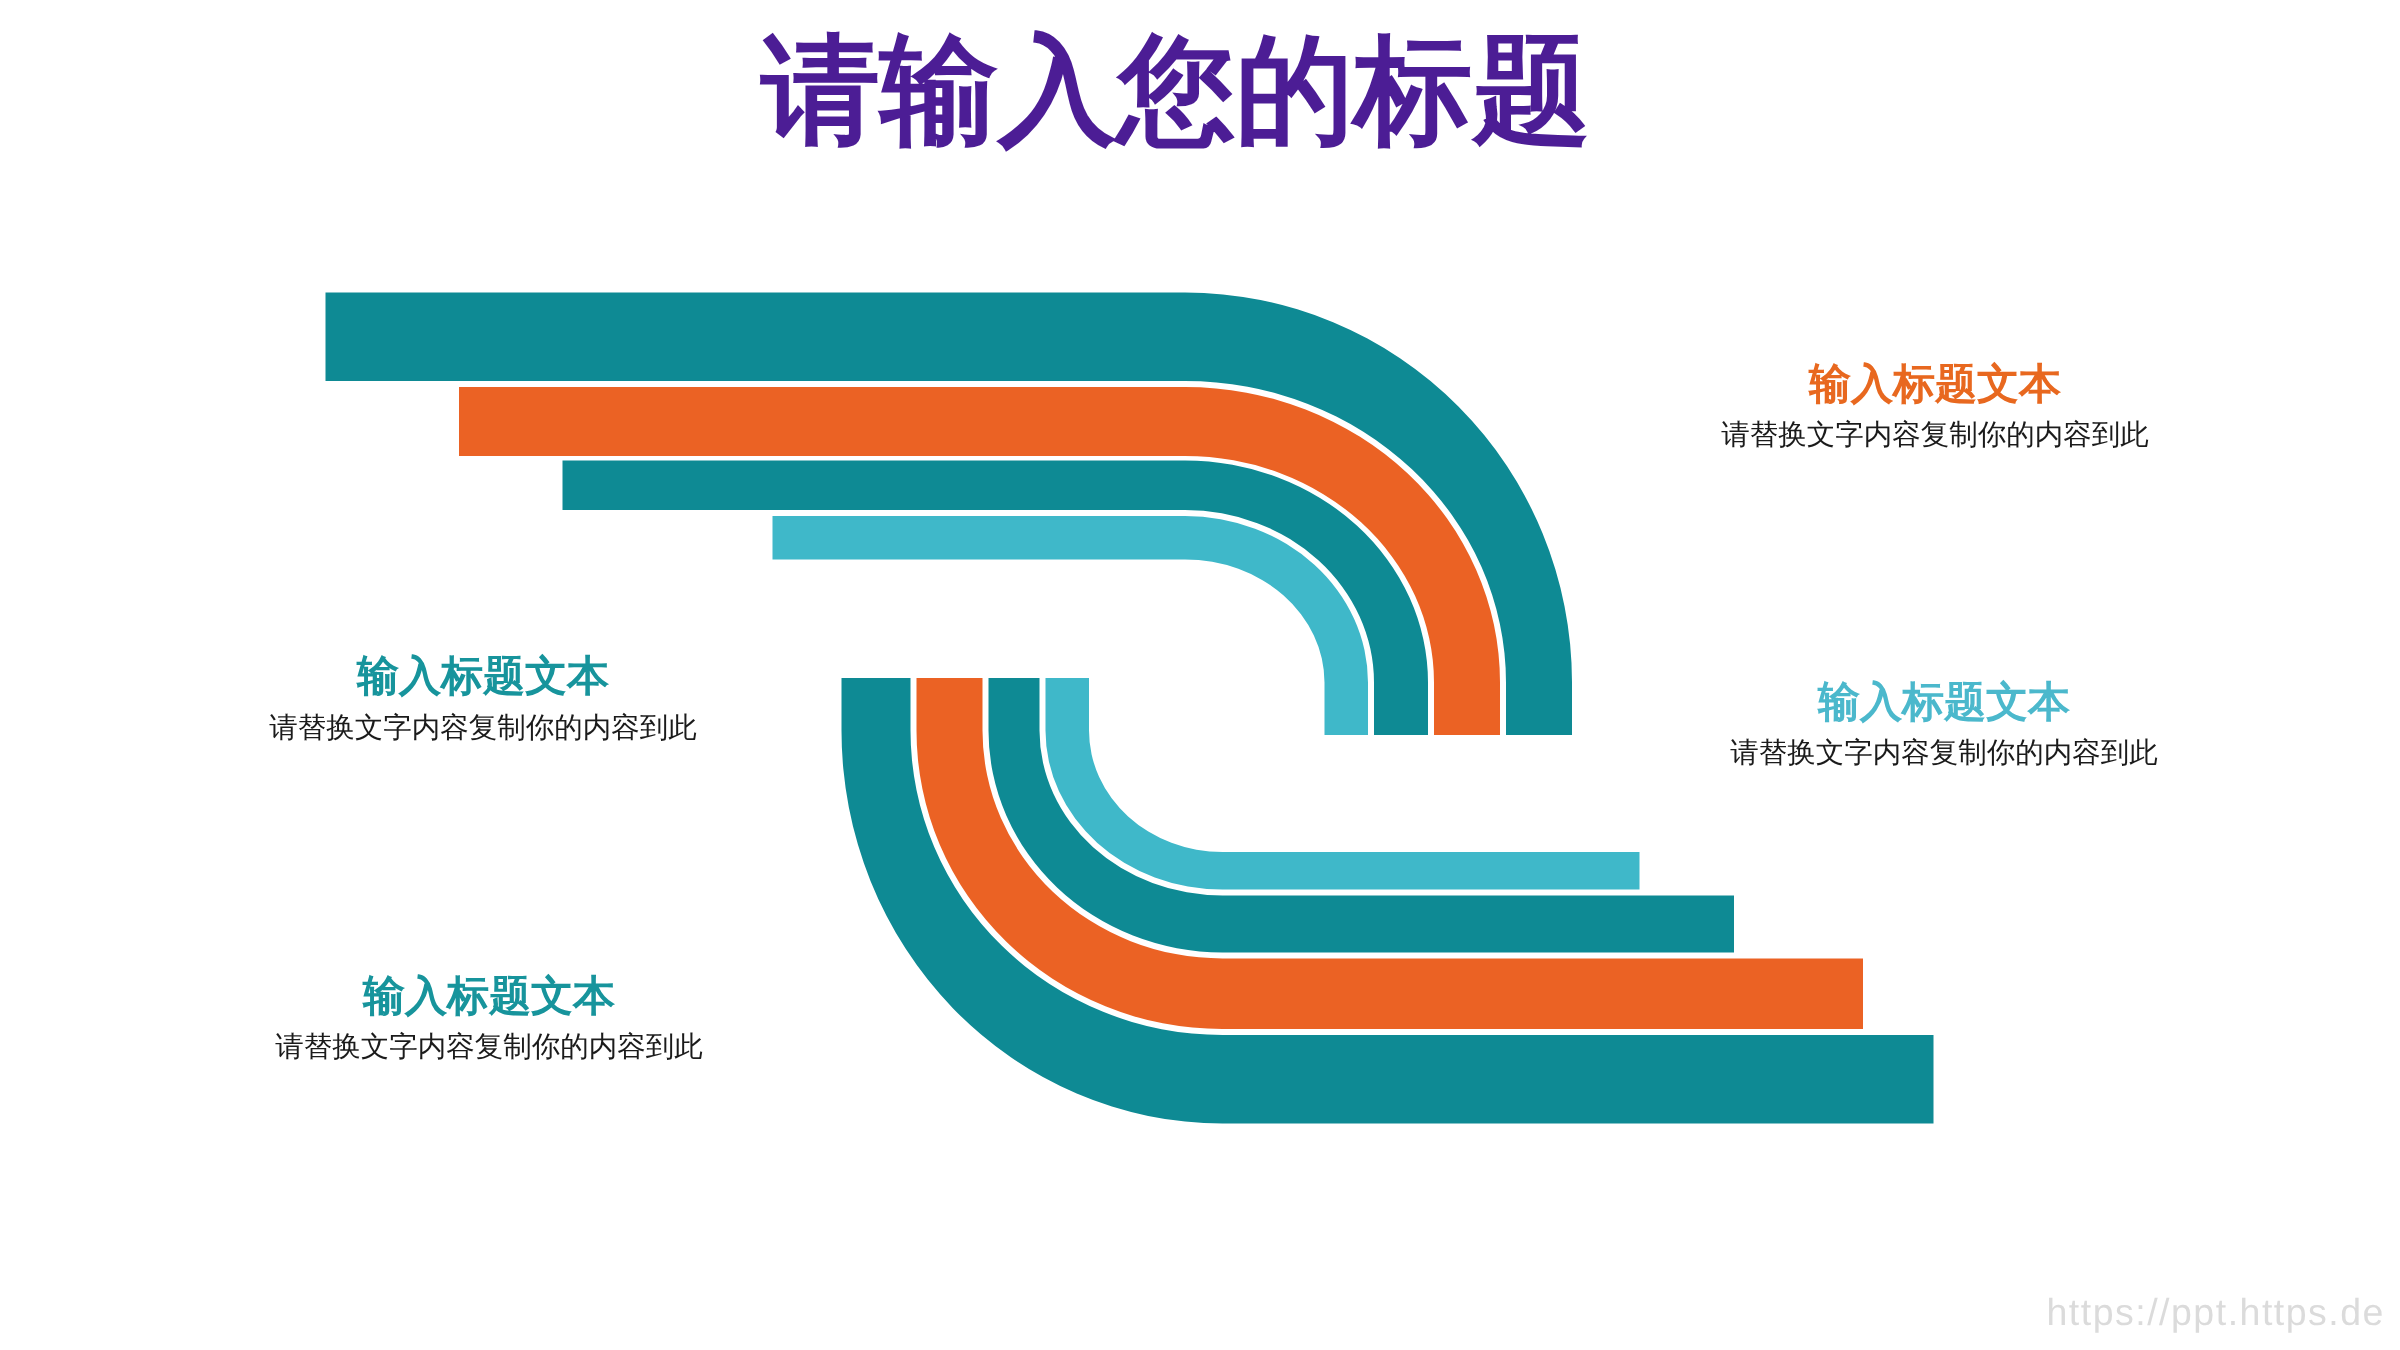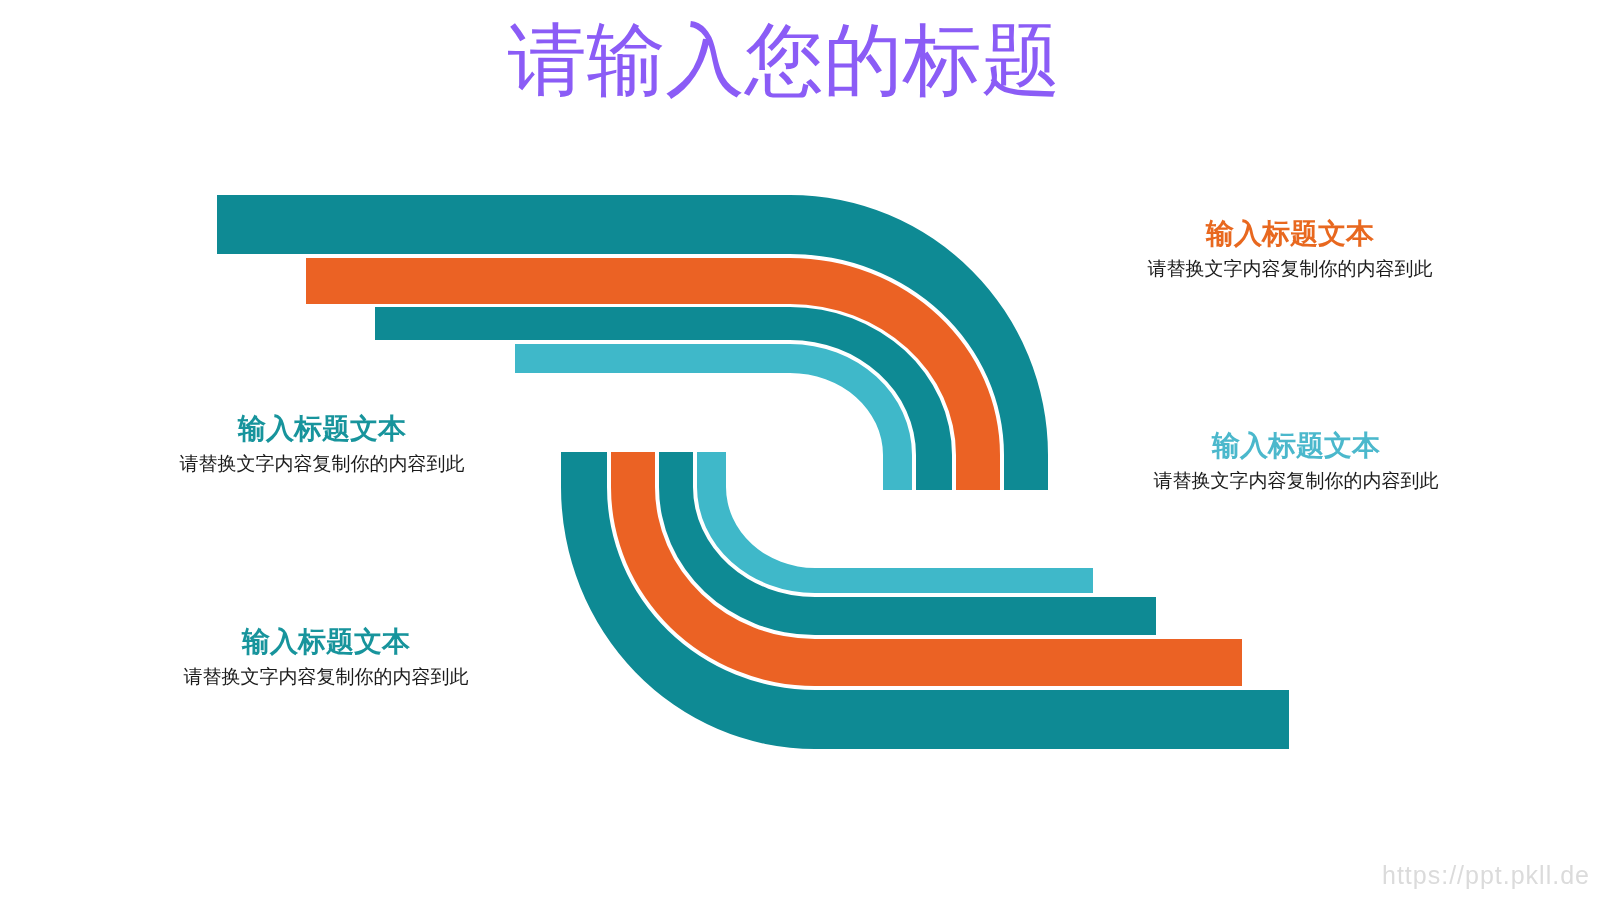--- a/index.html
+++ b/index.html
@@ -15,36 +15,37 @@
     background: #ffffff;
     font-family: "Liberation Sans", "DejaVu Sans", sans-serif;
   }
   .page-title {
     position: absolute;
     top: 12px;
     left: 784px;
     transform: translateX(-50%);
     font-size: 79px;
     line-height: 1.22;
-    font-weight: 400;
-    color: #8b5cf6;
+    font-weight: 700;
+    color: #4c1d95;
     white-space: nowrap;
     letter-spacing: 0px;
   }
   .ribbon-svg {
     position: absolute;
     left: 0;
     top: 0;
     width: 1600px;
     height: 900px;
   }
   .text-block {
     position: absolute;
     width: 380px;
     text-align: center;
+    margin-top: 22px;
   }
   .text-block .heading {
     font-size: 28px;
     font-weight: bold;
     line-height: 40px;
     white-space: nowrap;
   }
   .text-block .body {
     font-size: 19px;
     line-height: 26px;
@@ -104,15 +105,15 @@
   <div class="text-block block-right-mid">
     <div class="heading heading-lightblue">输入标题文本</div>
     <div class="body">请替换文字内容复制你的内容到此</div>
   </div>
 
   <div class="text-block block-left-bottom">
     <div class="heading heading-teal">输入标题文本</div>
     <div class="body">请替换文字内容复制你的内容到此</div>
   </div>
 
-  <div class="watermark">https://ppt.pkll.de</div>
+  <div class="watermark">https://ppt.https.de</div>
 
 </div>
 
 </body></html>

